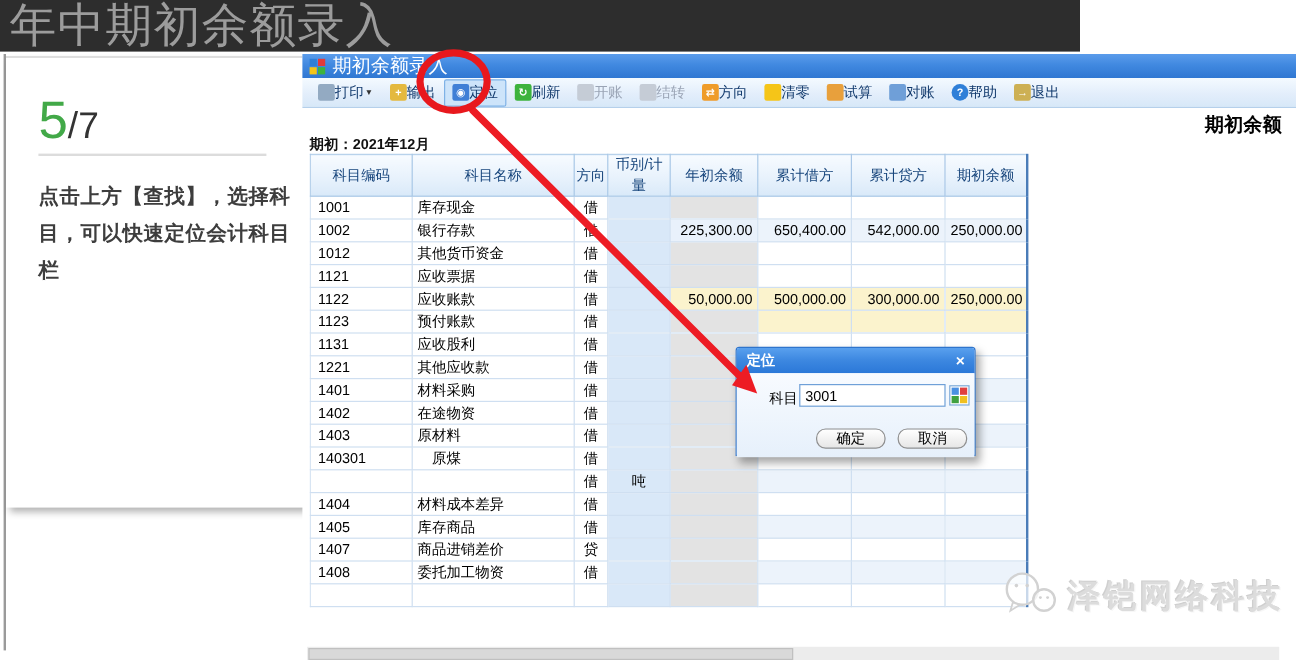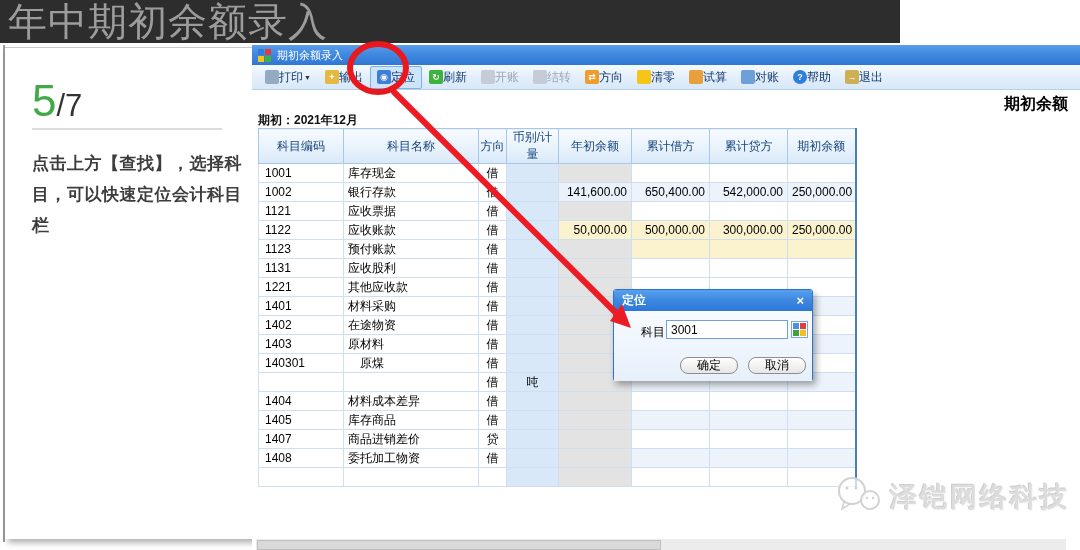--- a/index.html
+++ b/index.html
@@ -6,39 +6,39 @@
   html,body { width:1080px; height:550px; overflow:hidden; background:#fff;
     font-family:"Liberation Sans","DejaVu Sans",sans-serif; }
   .stage { position:relative; width:1080px; height:550px; background:#fff; overflow:hidden; }
 
   
   .topbar { position:absolute; left:0; top:0; width:900px; height:43px; background:#2d2d2d; }
   .topbar .hl { position:absolute; left:8px; top:0; line-height:43px; font-size:39px; color:#9c9c9c; letter-spacing:1px; }
 
   
   .vline { position:absolute; left:3px; top:45px; width:2px; height:497px; background:#9a9a9a; }
-  .side-card { position:absolute; left:5px; top:47px; width:250px; height:492px; background:#fff;
+  .side-card { position:absolute; left:5px; top:47px; width:250px; height:376px; background:#fff;
     border-top:1px solid #c9c9c9; box-shadow:3px 4px 6px rgba(0,0,0,.30); }
   .step { position:absolute; left:27px; top:28px; }
   .step .n1 { font-size:44px; color:#42a948; }
   .step .n2 { font-size:31px; color:#333; }
   .side-div { position:absolute; left:27px; top:80px; width:190px; height:2px; background:#dcdcdc; }
   .tip { position:absolute; left:27px; top:100px; width:212px; font-size:17px; font-weight:bold;
     color:#3d3d3d; line-height:31px; letter-spacing:.5px; }
 
   
   .app-window { position:absolute; left:252px; top:45px; width:828px; height:505px; background:#fff; }
   .wtitle { position:absolute; left:0; top:0; width:100%; height:20px;
     background:linear-gradient(180deg,#5b9ceb 0%,#4189e0 45%,#2f77d2 100%);
     display:flex; align-items:center; padding-left:6px; }
   .wicon { width:13px; height:13px; display:grid; grid-template-columns:6px 6px; grid-gap:1px; margin-right:6px; }
   .wicon i { width:6px; height:6px; }
   .wicon i:nth-child(1){background:#2f7fd8}.wicon i:nth-child(2){background:#e23b3b}
   .wicon i:nth-child(3){background:#f5c518}.wicon i:nth-child(4){background:#3db33d}
-  .wtitle .t { color:#fff; font-size:11px; }
+  .wtitle .t { color:#fff; font-size:16px; }
   .toolbar { position:absolute; left:0; top:20px; width:100%; height:25px;
     background:linear-gradient(180deg,#f4faff 0%,#e3eefb 55%,#d7e8f8 100%);
     border-bottom:1px solid #b5d0eb; display:flex; align-items:center; padding-left:6px; }
   .titem { display:flex; align-items:center; gap:0; padding:2px 6px; font-size:12px; color:#123a6d; cursor:default; border:1px solid transparent;justify-content:space-between; }
   .titem.active { background:#cde4fa; border:1px solid #7fb2e6; border-radius:2px; }
   .titem.disabled { color:#9aa4b5; }
   .titem.disabled .chip { background:#c5ccd6 !important; }
   .chip { width:14px; height:14px; border-radius:2px; display:flex; align-items:center; justify-content:center;
     font-size:9px; font-weight:bold; color:#fff; }
   .print-icon{background:#93aac2}.export-icon{background:#e4b93f}.locate-icon{background:#3f7fd6}
@@ -220,24 +220,34 @@
               <td class="c-y0"></td>
               <td class="c-jf"></td>
               <td class="c-df"></td>
               <td class="c-qc"></td>
             </tr>
             <tr class="hl-blue">
               <td class="c-code has-val">1002</td>
               <td class="c-name has-val">银行存款</td>
               <td class="c-dir has-val">借</td>
               <td class="c-cur"></td>
-              <td class="c-y0 has-val">141,600.00</td>
+              <td class="c-y0 has-val">225,300.00</td>
               <td class="c-jf has-val">650,400.00</td>
               <td class="c-df has-val">542,000.00</td>
               <td class="c-qc has-val">250,000.00</td>
+            </tr>
+            <tr>
+              <td class="c-code has-val">1012</td>
+              <td class="c-name has-val">其他货币资金</td>
+              <td class="c-dir has-val">借</td>
+              <td class="c-cur"></td>
+              <td class="c-y0"></td>
+              <td class="c-jf"></td>
+              <td class="c-df"></td>
+              <td class="c-qc"></td>
             </tr>
             <tr>
               <td class="c-code has-val">1121</td>
               <td class="c-name has-val">应收票据</td>
               <td class="c-dir has-val">借</td>
               <td class="c-cur"></td>
               <td class="c-y0"></td>
               <td class="c-jf"></td>
               <td class="c-df"></td>
               <td class="c-qc"></td>

